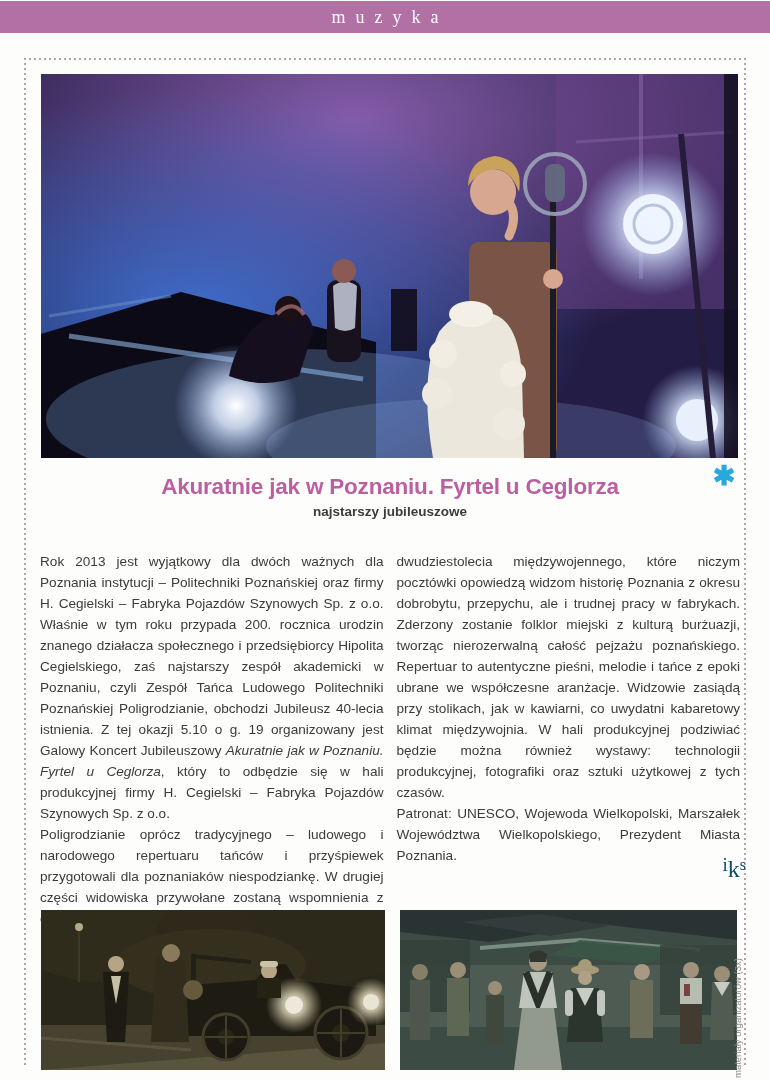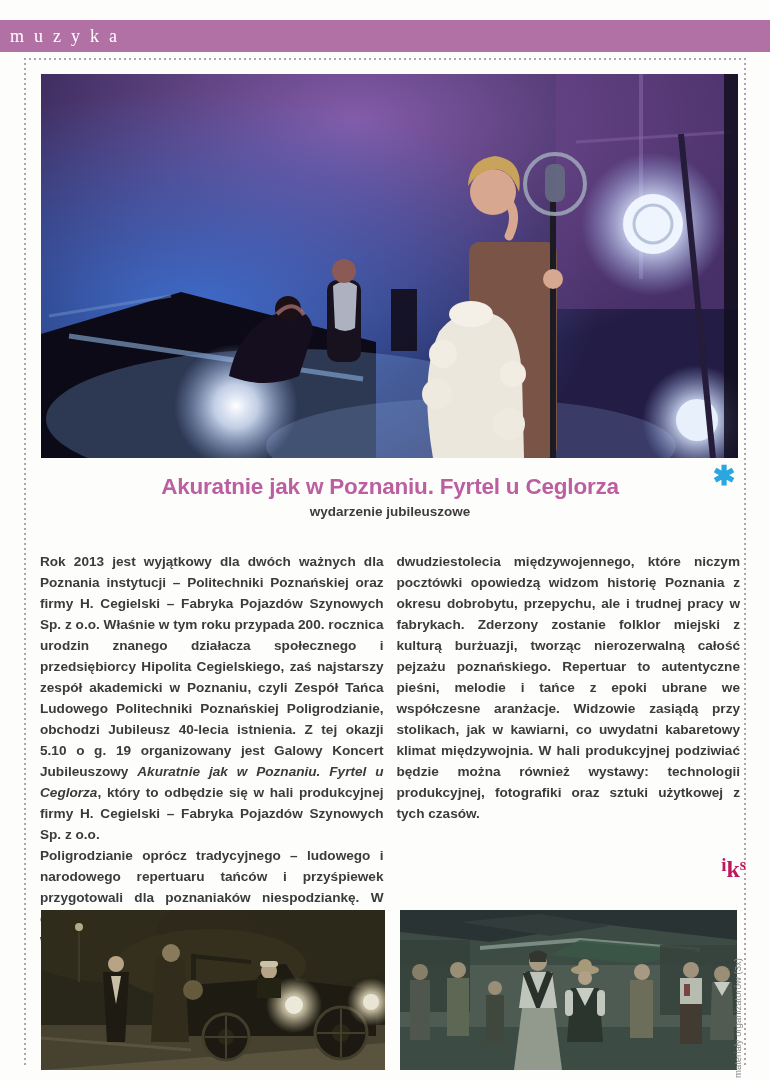--- a/index.html
+++ b/index.html
@@ -3,22 +3,22 @@
 <meta charset="utf-8">
 <style>
   html,body{margin:0;padding:0;background:#e8e8e8;}
   .page{
     position:relative;width:770px;height:1080px;margin:0 auto;
     background:#fdfdfc;overflow:hidden;
     font-family:"Liberation Sans",sans-serif;color:#3a3a3a;
   }
   
   .topbar{
-    position:absolute;left:0;top:20px;width:770px;height:32px;
-    background:#b171a5;display:flex;align-items:center;
+    position:absolute;left:0;top:1px;width:770px;height:32px;
+    background:#b171a5;display:flex;align-items:center;justify-content:center;
   }
   .topbar span{
     font-family:"Liberation Serif",serif;color:#ffffff;
     font-size:18px;letter-spacing:10px;padding-left:10px;
   }
   
   .dot-h{position:absolute;height:2px;background-image:repeating-linear-gradient(90deg,#b1a3ad 0 2px,transparent 2px 5px);}
   .dot-v{position:absolute;width:2px;background-image:repeating-linear-gradient(180deg,#b1a3ad 0 2px,transparent 2px 5px);}
   .dot-top{left:24px;top:58px;width:722px;}
   .dot-left{left:24px;top:58px;height:1010px;}
@@ -39,29 +39,29 @@
   }
   .headline h1{
     margin:0;font-size:22.5px;font-weight:bold;color:#bc5fa0;letter-spacing:-0.2px;
   }
   .headline h2{
     margin:4px 0 0 0;font-size:13.5px;font-weight:bold;color:#3c3c3c;
   }
   
   .columns{
     position:absolute;left:40px;top:551px;width:700px;
-    display:flex;gap:13px;font-weight:bold;
+    display:flex;gap:13px;
   }
   .col{width:344px;font-size:13.6px;line-height:21px;text-align:justify;color:#3b3b3b;}
   .col p{margin:0;}
   .col .em{font-style:italic;}
   
   .iks-logo{
     position:absolute;left:698px;top:854px;width:48px;height:30px;
-    color:#be185d;font-family:"Liberation Serif",serif;font-weight:bold;text-align:right;
+    color:#0c4a6e;font-family:"Liberation Serif",serif;font-weight:normal;text-align:right;
   }
   .iks-logo .l-i{font-size:19px;vertical-align:6px;}
   .iks-logo .l-k{font-size:24px;vertical-align:0;}
   .iks-logo .l-s{font-size:16px;vertical-align:7px;letter-spacing:0;}
   .credit{
     position:absolute;left:340px;top:884px;width:398px;text-align:right;
     font-family:"Liberation Serif",serif;font-size:12px;letter-spacing:2.2px;color:#2e2e2e;
   }
   
   .side-caption{
@@ -149,30 +149,31 @@
 
       <rect x="683" y="0" width="14" height="384" fill="#120e20" opacity="0.85"></rect>
       <line x1="640" y1="60" x2="672" y2="384" stroke="#241c38" stroke-width="6"></line>
     </svg>
   </div>
 
   <div class="asterisk">✱</div>
 
   <div class="headline">
     <h1>Akuratnie jak w Poznaniu. Fyrtel u Ceglorza</h1>
-    <h2>wydarzenie jubileuszowe</h2>
+    <h2>najstarszy jubileuszowe</h2>
   </div>
 
   <div class="columns">
     <div class="col">
       <p><span>Rok 2013 jest wyjątkowy dla dwóch ważnych dla Poznania instytucji – Politechniki Poznańskiej oraz firmy H. Cegielski – Fabryka Pojazdów Szynowych Sp. z o.o. Właśnie w tym roku przypada 200. rocznica urodzin znanego działacza społecznego i przedsiębiorcy Hipolita Cegielskiego, zaś najstarszy zespół akademicki w Poznaniu, czyli Zespół Tańca Ludowego Politechniki Poznańskiej Poligrodzianie, obchodzi Jubileusz 40-lecia istnienia. Z tej okazji 5.10 o g. 19 organizowany jest Galowy Koncert Jubileuszowy </span><span class="em">Akuratnie jak w Poznaniu. Fyrtel u Ceglorza</span><span>, który to odbędzie się w hali produkcyjnej firmy H. Cegielski – Fabryka Pojazdów Szynowych Sp. z o.o.</span></p>
       <p>Poligrodzianie oprócz tradycyjnego – ludowego i narodowego repertuaru tańców i przyśpiewek przygotowali dla poznaniaków niespodziankę. W drugiej części widowiska przywołane zostaną wspomnienia z czasów</p>
     </div>
     <div class="col">
       <p>dwudziestolecia międzywojennego, które niczym pocztówki opowiedzą widzom historię Poznania z okresu dobrobytu, przepychu, ale i trudnej pracy w fabrykach. Zderzony zostanie folklor miejski z kulturą burżuazji, tworząc nierozerwalną całość pejzażu poznańskiego. Repertuar to autentyczne pieśni, melodie i tańce z epoki ubrane we współczesne aranżacje. Widzowie zasiądą przy stolikach, jak w kawiarni, co uwydatni kabaretowy klimat międzywojnia. W hali produkcyjnej podziwiać będzie można również wystawy: technologii produkcyjnej, fotografiki oraz sztuki użytkowej z tych czasów.</p>
+      <p>Patronat: UNESCO, Wojewoda Wielkopolski, Marszałek Województwa Wielkopolskiego, Prezydent Miasta Poznania.</p>
     </div>
   </div>
 
   <div class="iks-logo"><span class="l-i">i</span><span class="l-k">k</span><span class="l-s">s</span></div>
 
 
   <div class="photo photo-bl">
     <svg viewBox="0 0 344 160" preserveAspectRatio="none">
       <defs>
         <radialGradient id="hlGlow">

